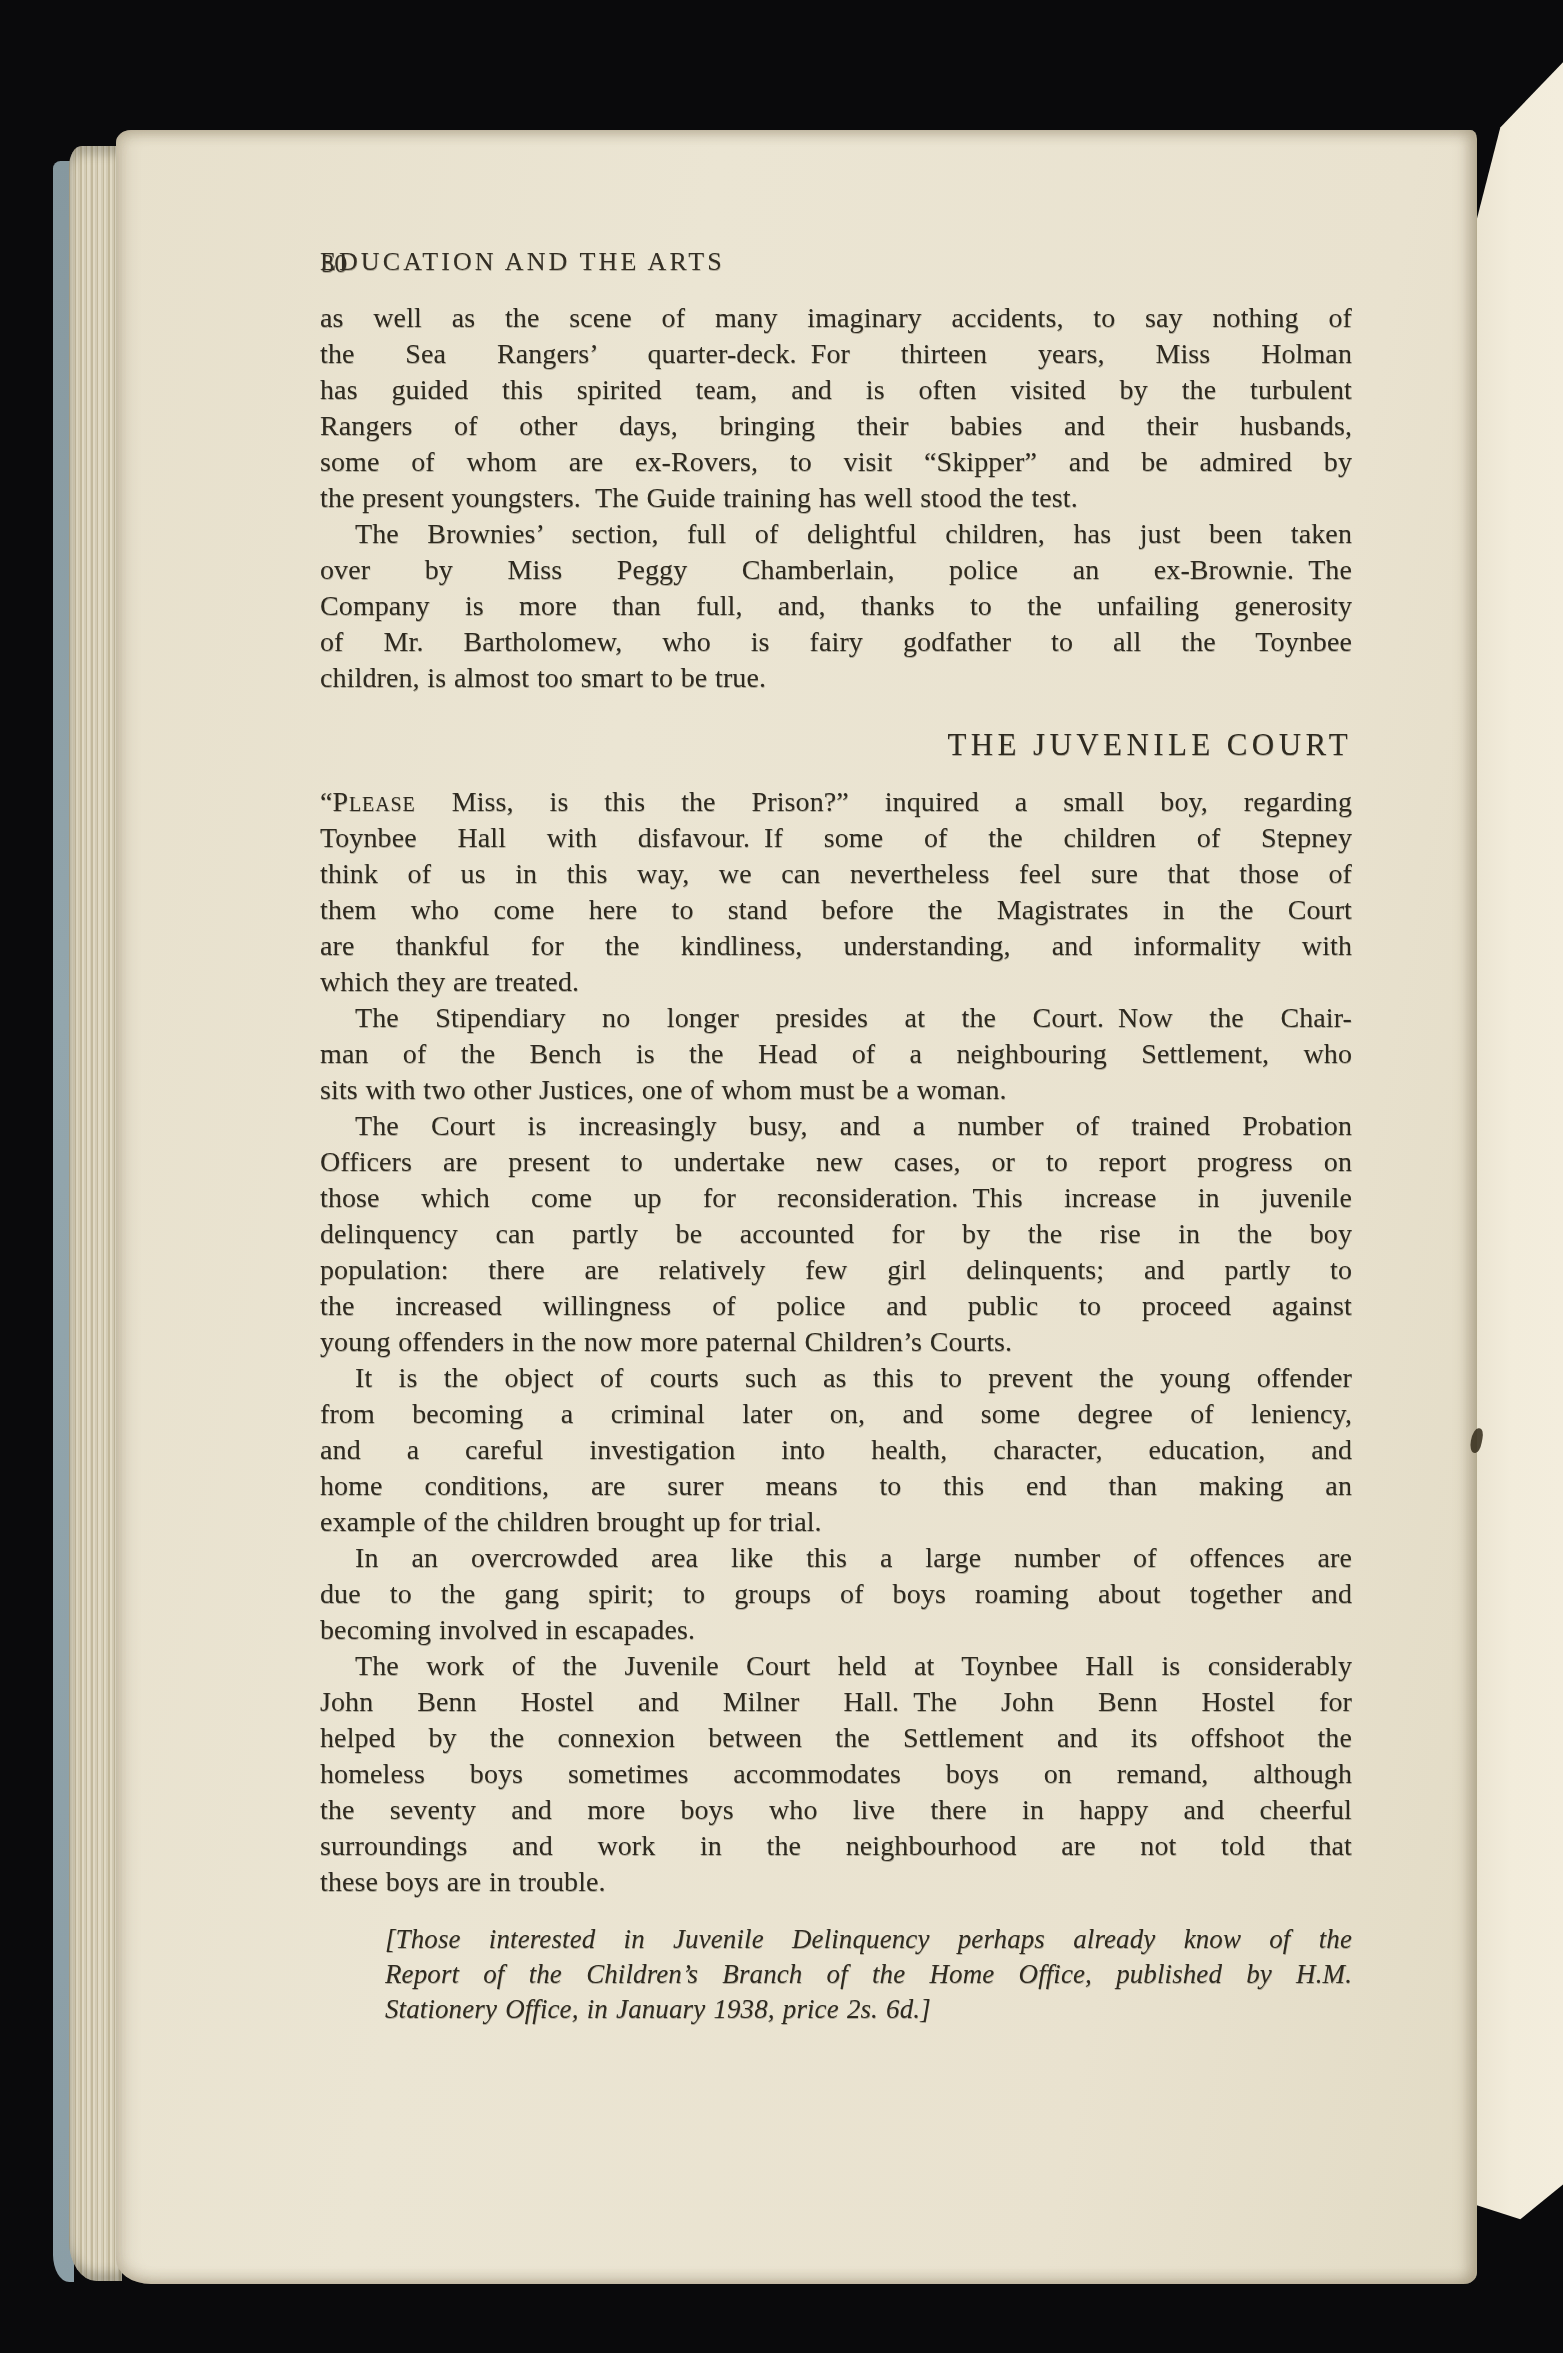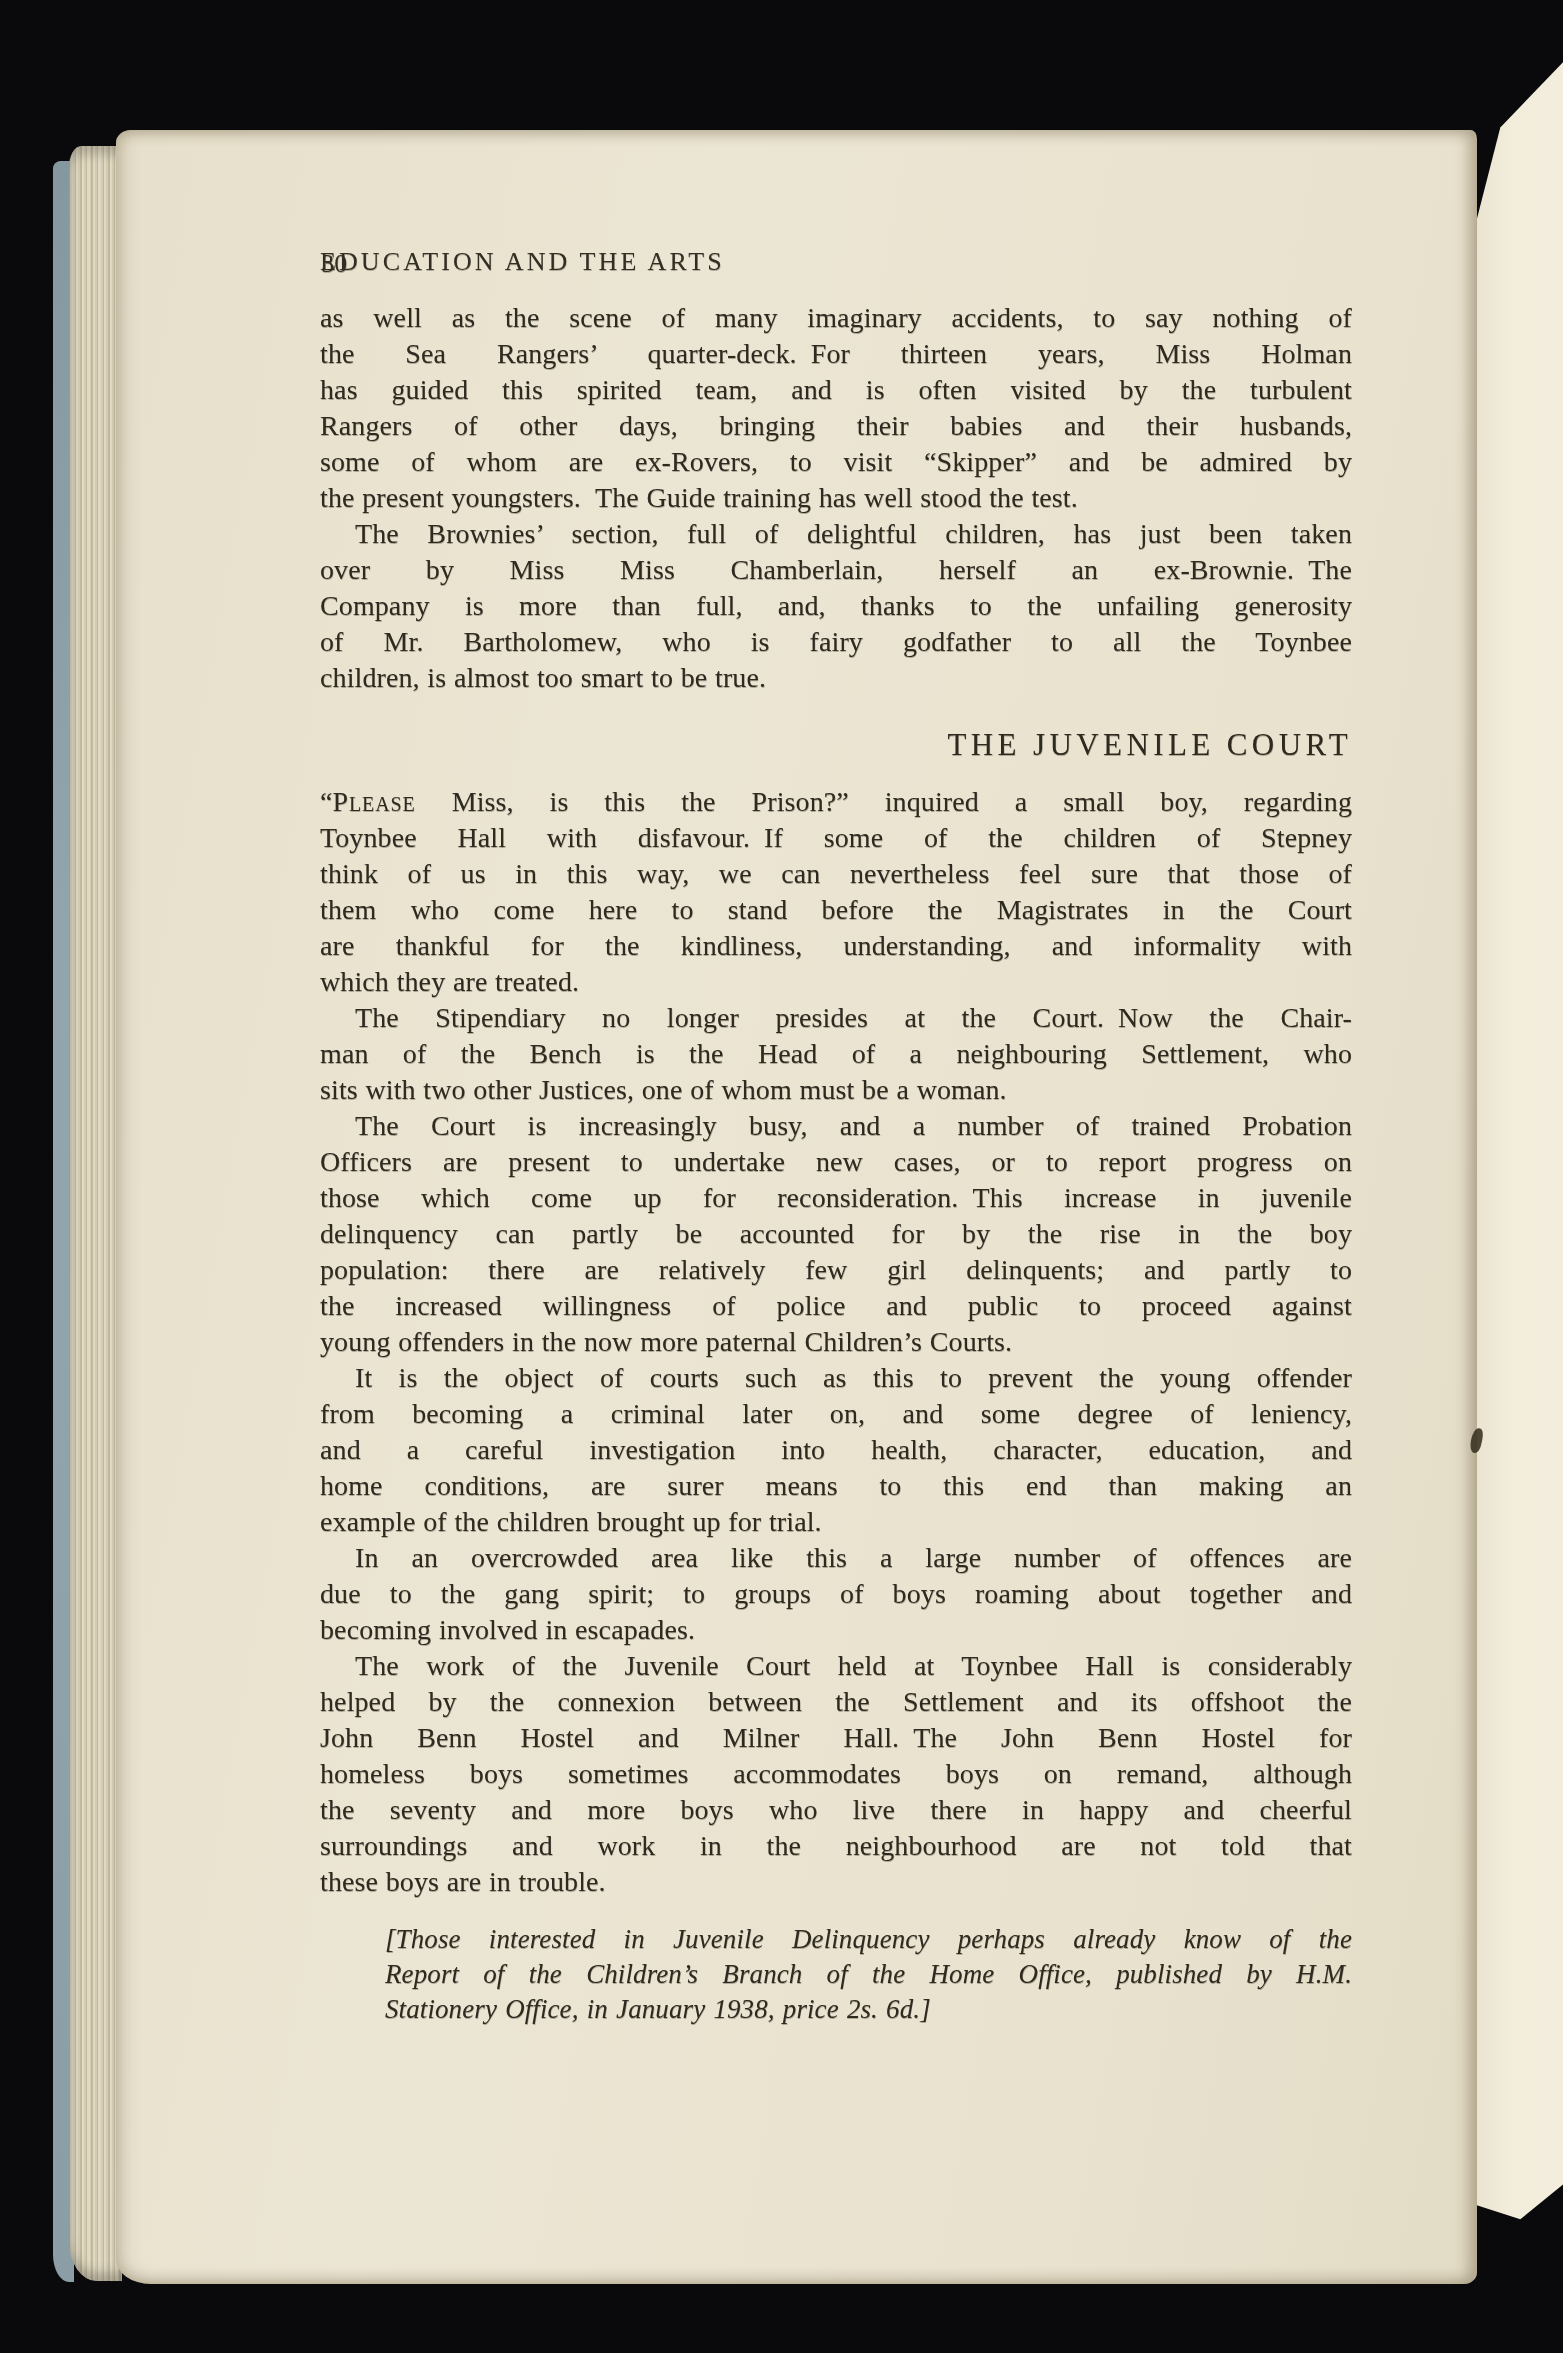--- a/index.html
+++ b/index.html
@@ -119,21 +119,21 @@
         <div class="para body">
           <div class="line">as well as the scene of many imaginary accidents, to say nothing of</div>
           <div class="line">the Sea Rangers’ quarter-deck. For thirteen years, Miss Holman</div>
           <div class="line">has guided this spirited team, and is often visited by the turbulent</div>
           <div class="line">Rangers of other days, bringing their babies and their husbands,</div>
           <div class="line">some of whom are ex-Rovers, to visit “Skipper” and be admired by</div>
           <div class="line last">the present youngsters. The Guide training has well stood the test.</div>
         </div>
         <div class="para body">
           <div class="line indent">The Brownies’ section, full of delightful children, has just been taken</div>
-          <div class="line">over by Miss Miss Chamberlain, herself an ex-Brownie. The</div>
+          <div class="line">over by Miss Peggy Chamberlain, police an ex-Brownie. The</div>
           <div class="line">Company is more than full, and, thanks to the unfailing generosity</div>
           <div class="line">of Mr. Bartholomew, who is fairy godfather to all the Toynbee</div>
           <div class="line last">children, is almost too smart to be true.</div>
         </div>
         <div class="section-heading">THE JUVENILE COURT</div>
         <div class="para body">
           <div class="line">“<span class="sc">Please</span> Miss, is this the Prison?” inquired a small boy, regarding</div>
           <div class="line">Toynbee Hall with disfavour. If some of the children of Stepney</div>
           <div class="line">think of us in this way, we can nevertheless feel sure that those of</div>
           <div class="line">them who come here to stand before the Magistrates in the Court</div>
@@ -161,22 +161,22 @@
           <div class="line">home conditions, are surer means to this end than making an</div>
           <div class="line last">example of the children brought up for trial.</div>
         </div>
         <div class="para body">
           <div class="line indent">In an overcrowded area like this a large number of offences are</div>
           <div class="line">due to the gang spirit; to groups of boys roaming about together and</div>
           <div class="line last">becoming involved in escapades.</div>
         </div>
         <div class="para body">
           <div class="line indent">The work of the Juvenile Court held at Toynbee Hall is considerably</div>
+          <div class="line">John Benn Hostel and Milner Hall. The John Benn Hostel for</div>
           <div class="line">helped by the connexion between the Settlement and its offshoot the</div>
-          <div class="line">John Benn Hostel and Milner Hall. The John Benn Hostel for</div>
           <div class="line">homeless boys sometimes accommodates boys on remand, although</div>
           <div class="line">the seventy and more boys who live there in happy and cheerful</div>
           <div class="line">surroundings and work in the neighbourhood are not told that</div>
           <div class="line last">these boys are in trouble.</div>
         </div>
         <div class="para note">
           <div class="line">[Those interested in Juvenile Delinquency perhaps already know of the</div>
           <div class="line">Report of the Children’s Branch of the Home Office, published by H.M.</div>
           <div class="line last">Stationery Office, in January 1938, price 2s. 6d.]</div>
         </div>

